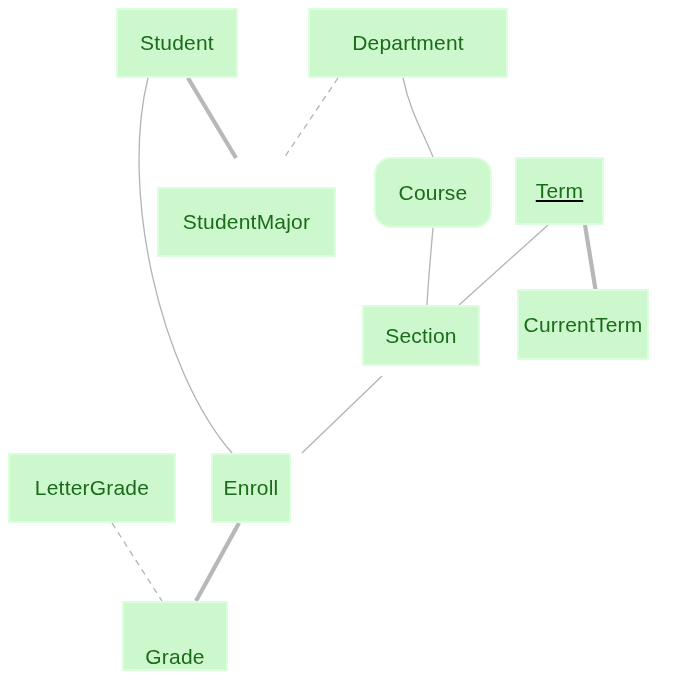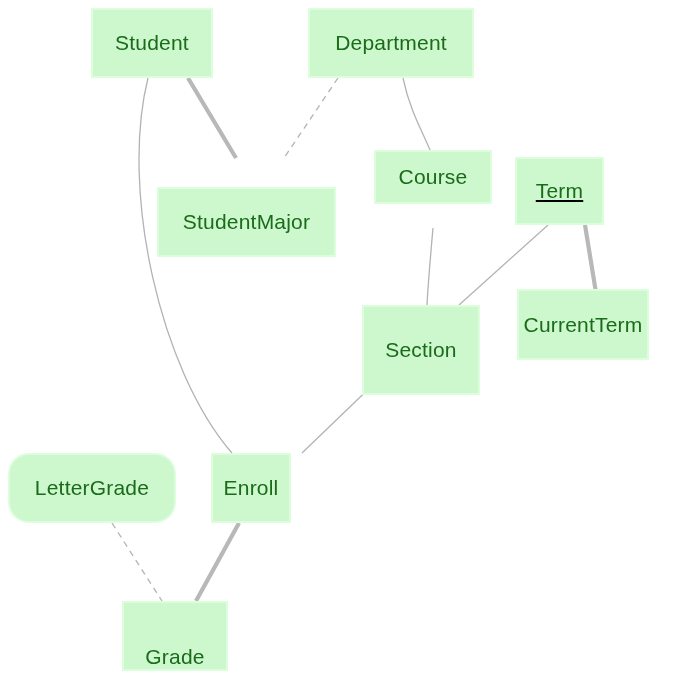--- a/index.html
+++ b/index.html
@@ -51,42 +51,42 @@
       <path d="M 338 78 L 284 158" fill="none" stroke="#b3b3b3" stroke-width="1.3" stroke-linecap="butt" stroke-dasharray="6 5"></path>
       <path d="M 403 78 C 410 112 424 134 433 157" fill="none" stroke="#b3b3b3" stroke-width="1.3" stroke-linecap="butt"></path>
       <path d="M 433 228 C 430 262 428 284 427 305" fill="none" stroke="#b3b3b3" stroke-width="1.3" stroke-linecap="butt"></path>
       <path d="M 548 225 L 459 305" fill="none" stroke="#b3b3b3" stroke-width="1.3" stroke-linecap="butt"></path>
       <path d="M 585 225 L 598 305" fill="none" stroke="#b8b8b8" stroke-width="4.2" stroke-linecap="butt"></path>
       <path d="M 382 376 L 302 453" fill="none" stroke="#b3b3b3" stroke-width="1.3" stroke-linecap="butt"></path>
       <path d="M 112 523 L 162 601" fill="none" stroke="#b3b3b3" stroke-width="1.3" stroke-linecap="butt" stroke-dasharray="6 5"></path>
       <path d="M 239 523 L 196 601" fill="none" stroke="#b8b8b8" stroke-width="4.2" stroke-linecap="butt"></path>
     </svg>
   <div id="node-layer">
-      <div class="node" style="left: 91px; top: 8px; width: 122px; height: 70px;">
+      <div class="node" style="left: 116px; top: 8px; width: 122px; height: 70px;">
         <span class="node-label">Student</span>
       </div>
-      <div class="node" style="left: 308px; top: 8px; width: 166px; height: 70px; align-items: center;">
+      <div class="node" style="left: 308px; top: 8px; width: 200px; height: 70px; align-items: center;">
         <span class="node-label">Department</span>
       </div>
       <div class="node" style="left: 157px; top: 158px; width: 179px; height: 70px; margin-top: 29px;">
         <span class="node-label">StudentMajor</span>
       </div>
-      <div class="node" style="left: 374px; top: 150px; width: 118px; height: 54px;">
+      <div class="node" style="left: 374px; top: 157px; width: 118px; height: 71px; border-radius: 17px;">
         <span class="node-label">Course</span>
       </div>
       <div class="node" style="left: 515px; top: 157px; width: 89px; height: 68px; text-decoration: underline;">
         <span class="node-label">Term</span>
       </div>
-      <div class="node" style="left: 362px; top: 305px; width: 118px; height: 90px;">
+      <div class="node" style="left: 362px; top: 305px; width: 118px; height: 61px;">
         <span class="node-label">Section</span>
       </div>
       <div class="node" style="left: 517px; top: 289px; width: 132px; height: 71px;">
         <span class="node-label">CurrentTerm</span>
       </div>
-      <div class="node" style="left: 8px; top: 453px; width: 168px; height: 70px; border-radius: 21px;">
+      <div class="node" style="left: 8px; top: 453px; width: 168px; height: 70px;">
         <span class="node-label">LetterGrade</span>
       </div>
       <div class="node" style="left: 211px; top: 453px; width: 80px; height: 70px;">
         <span class="node-label">Enroll</span>
       </div>
       <div class="node" style="left: 122px; top: 601px; width: 106px; height: 70px; align-items: flex-end;">
         <span class="node-label">Grade</span>
       </div>
     </div>
 </div>

